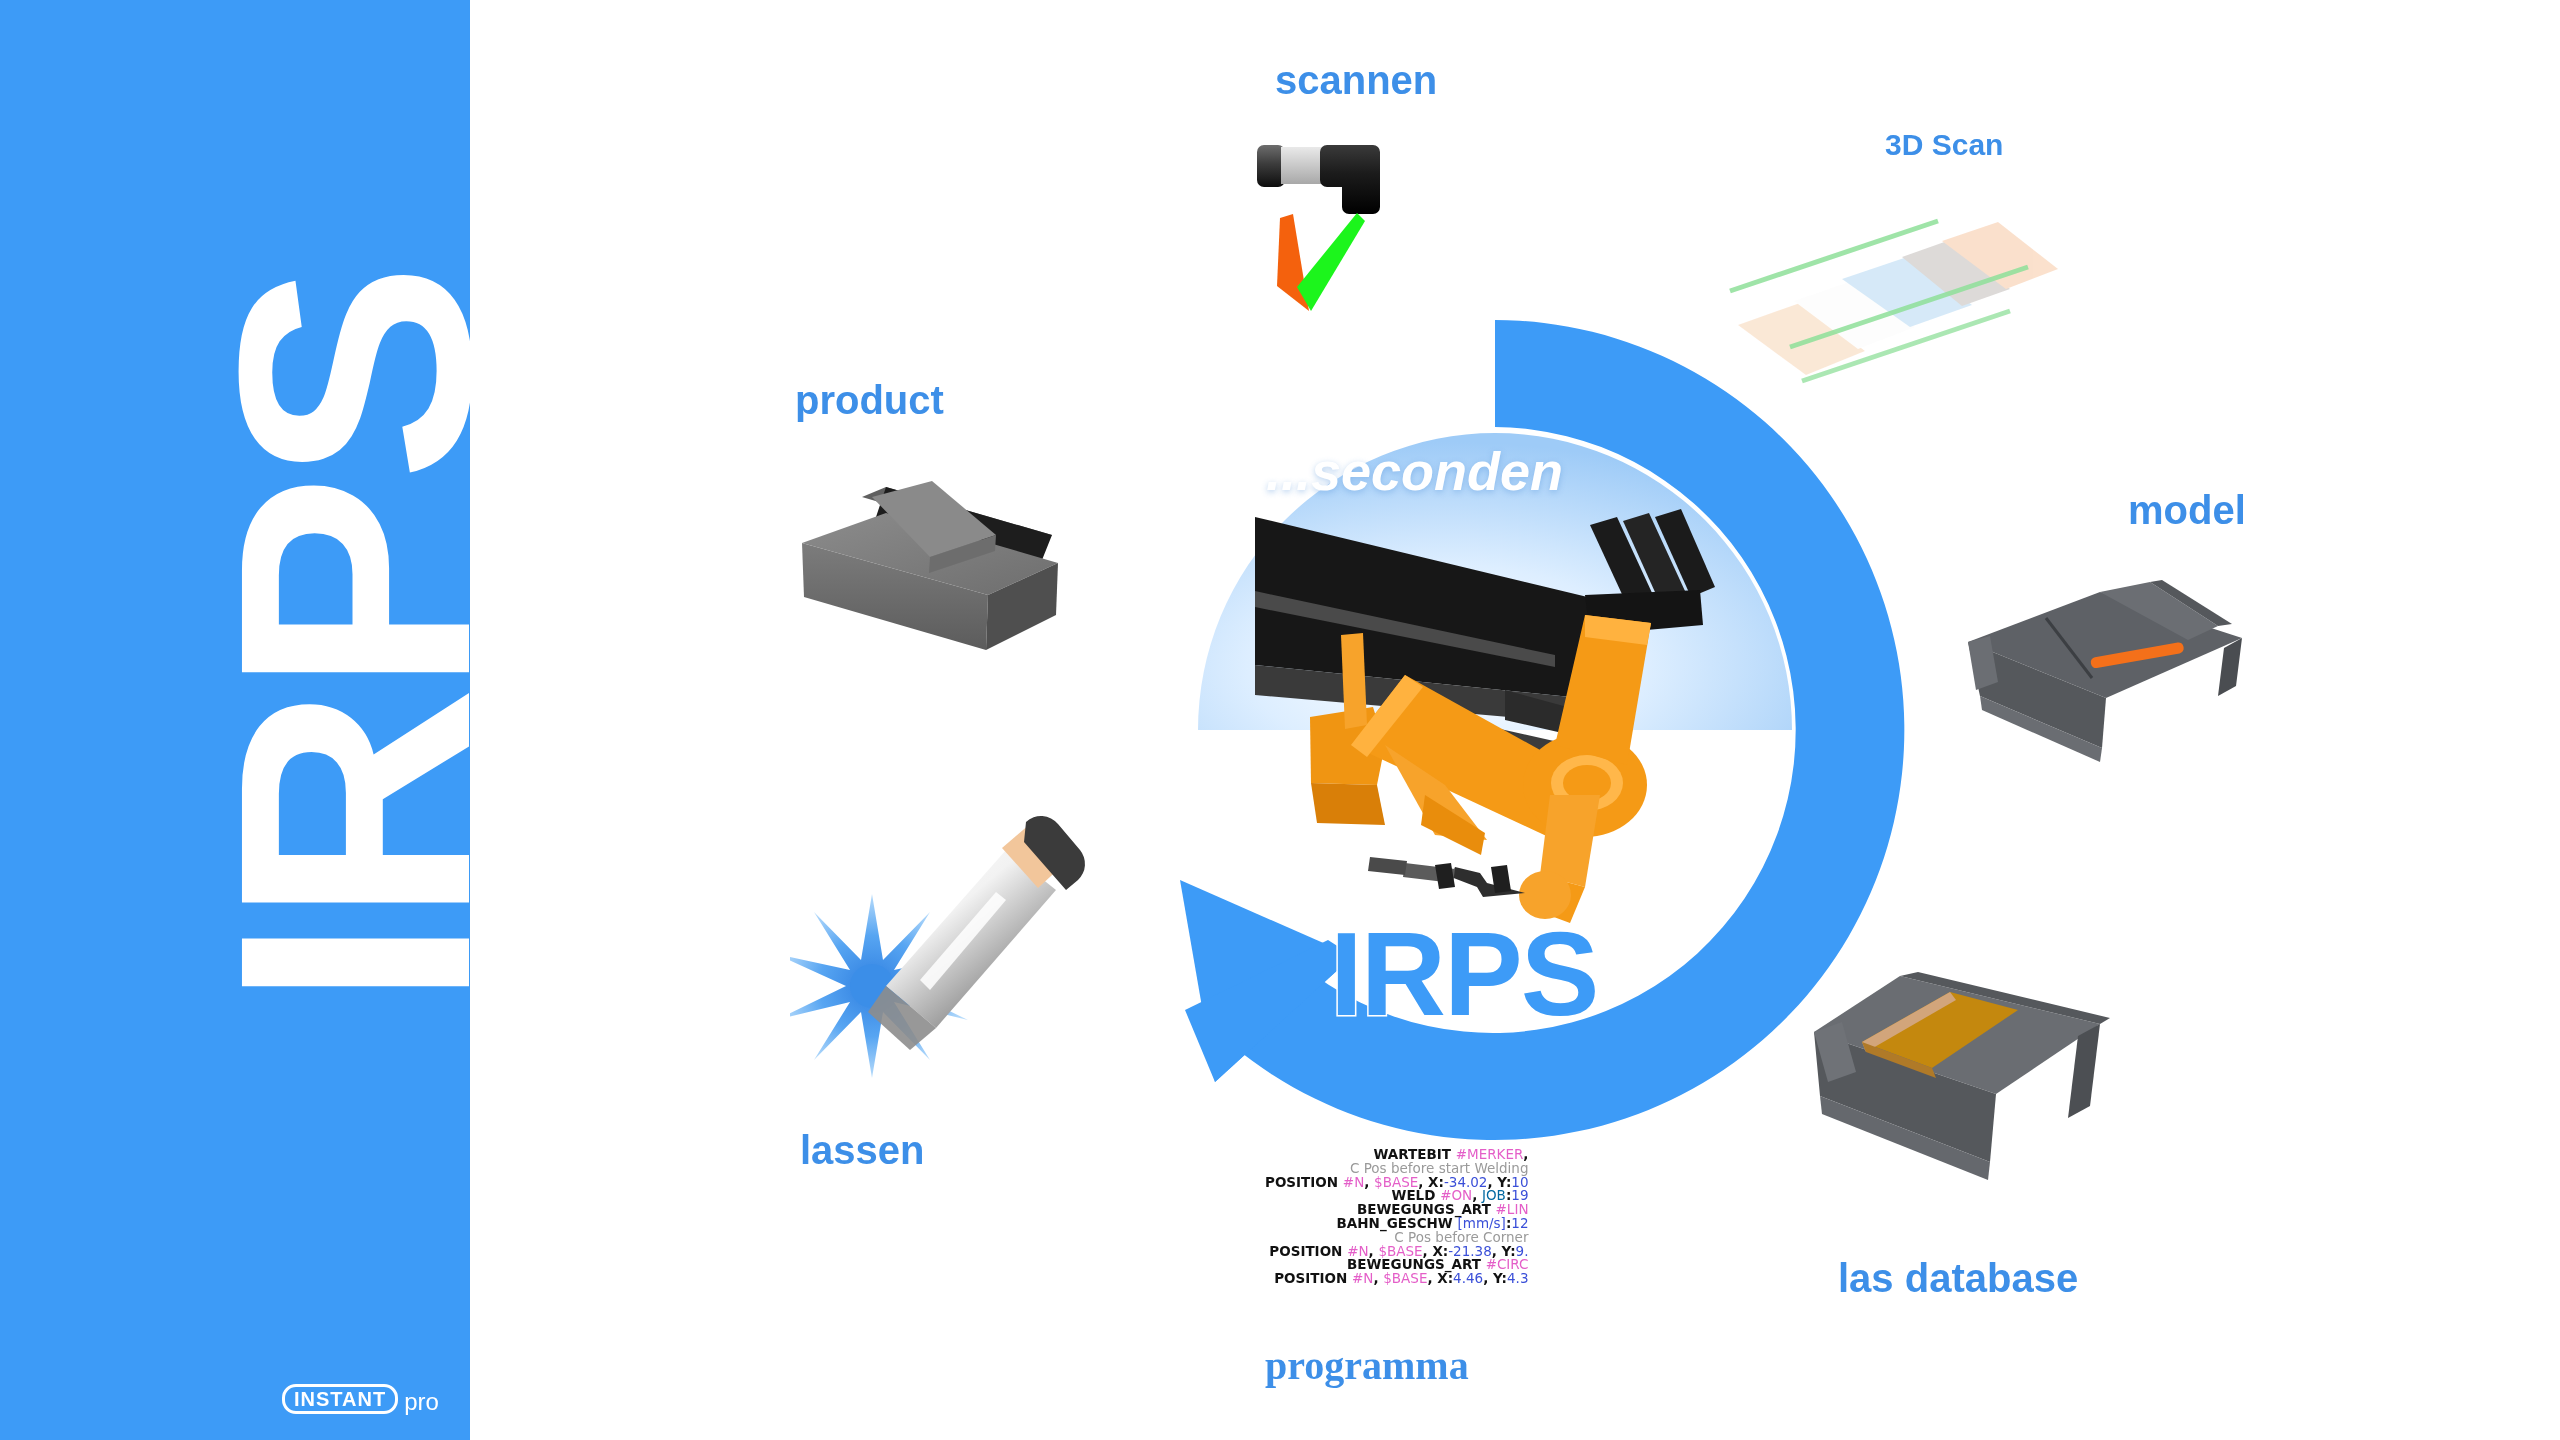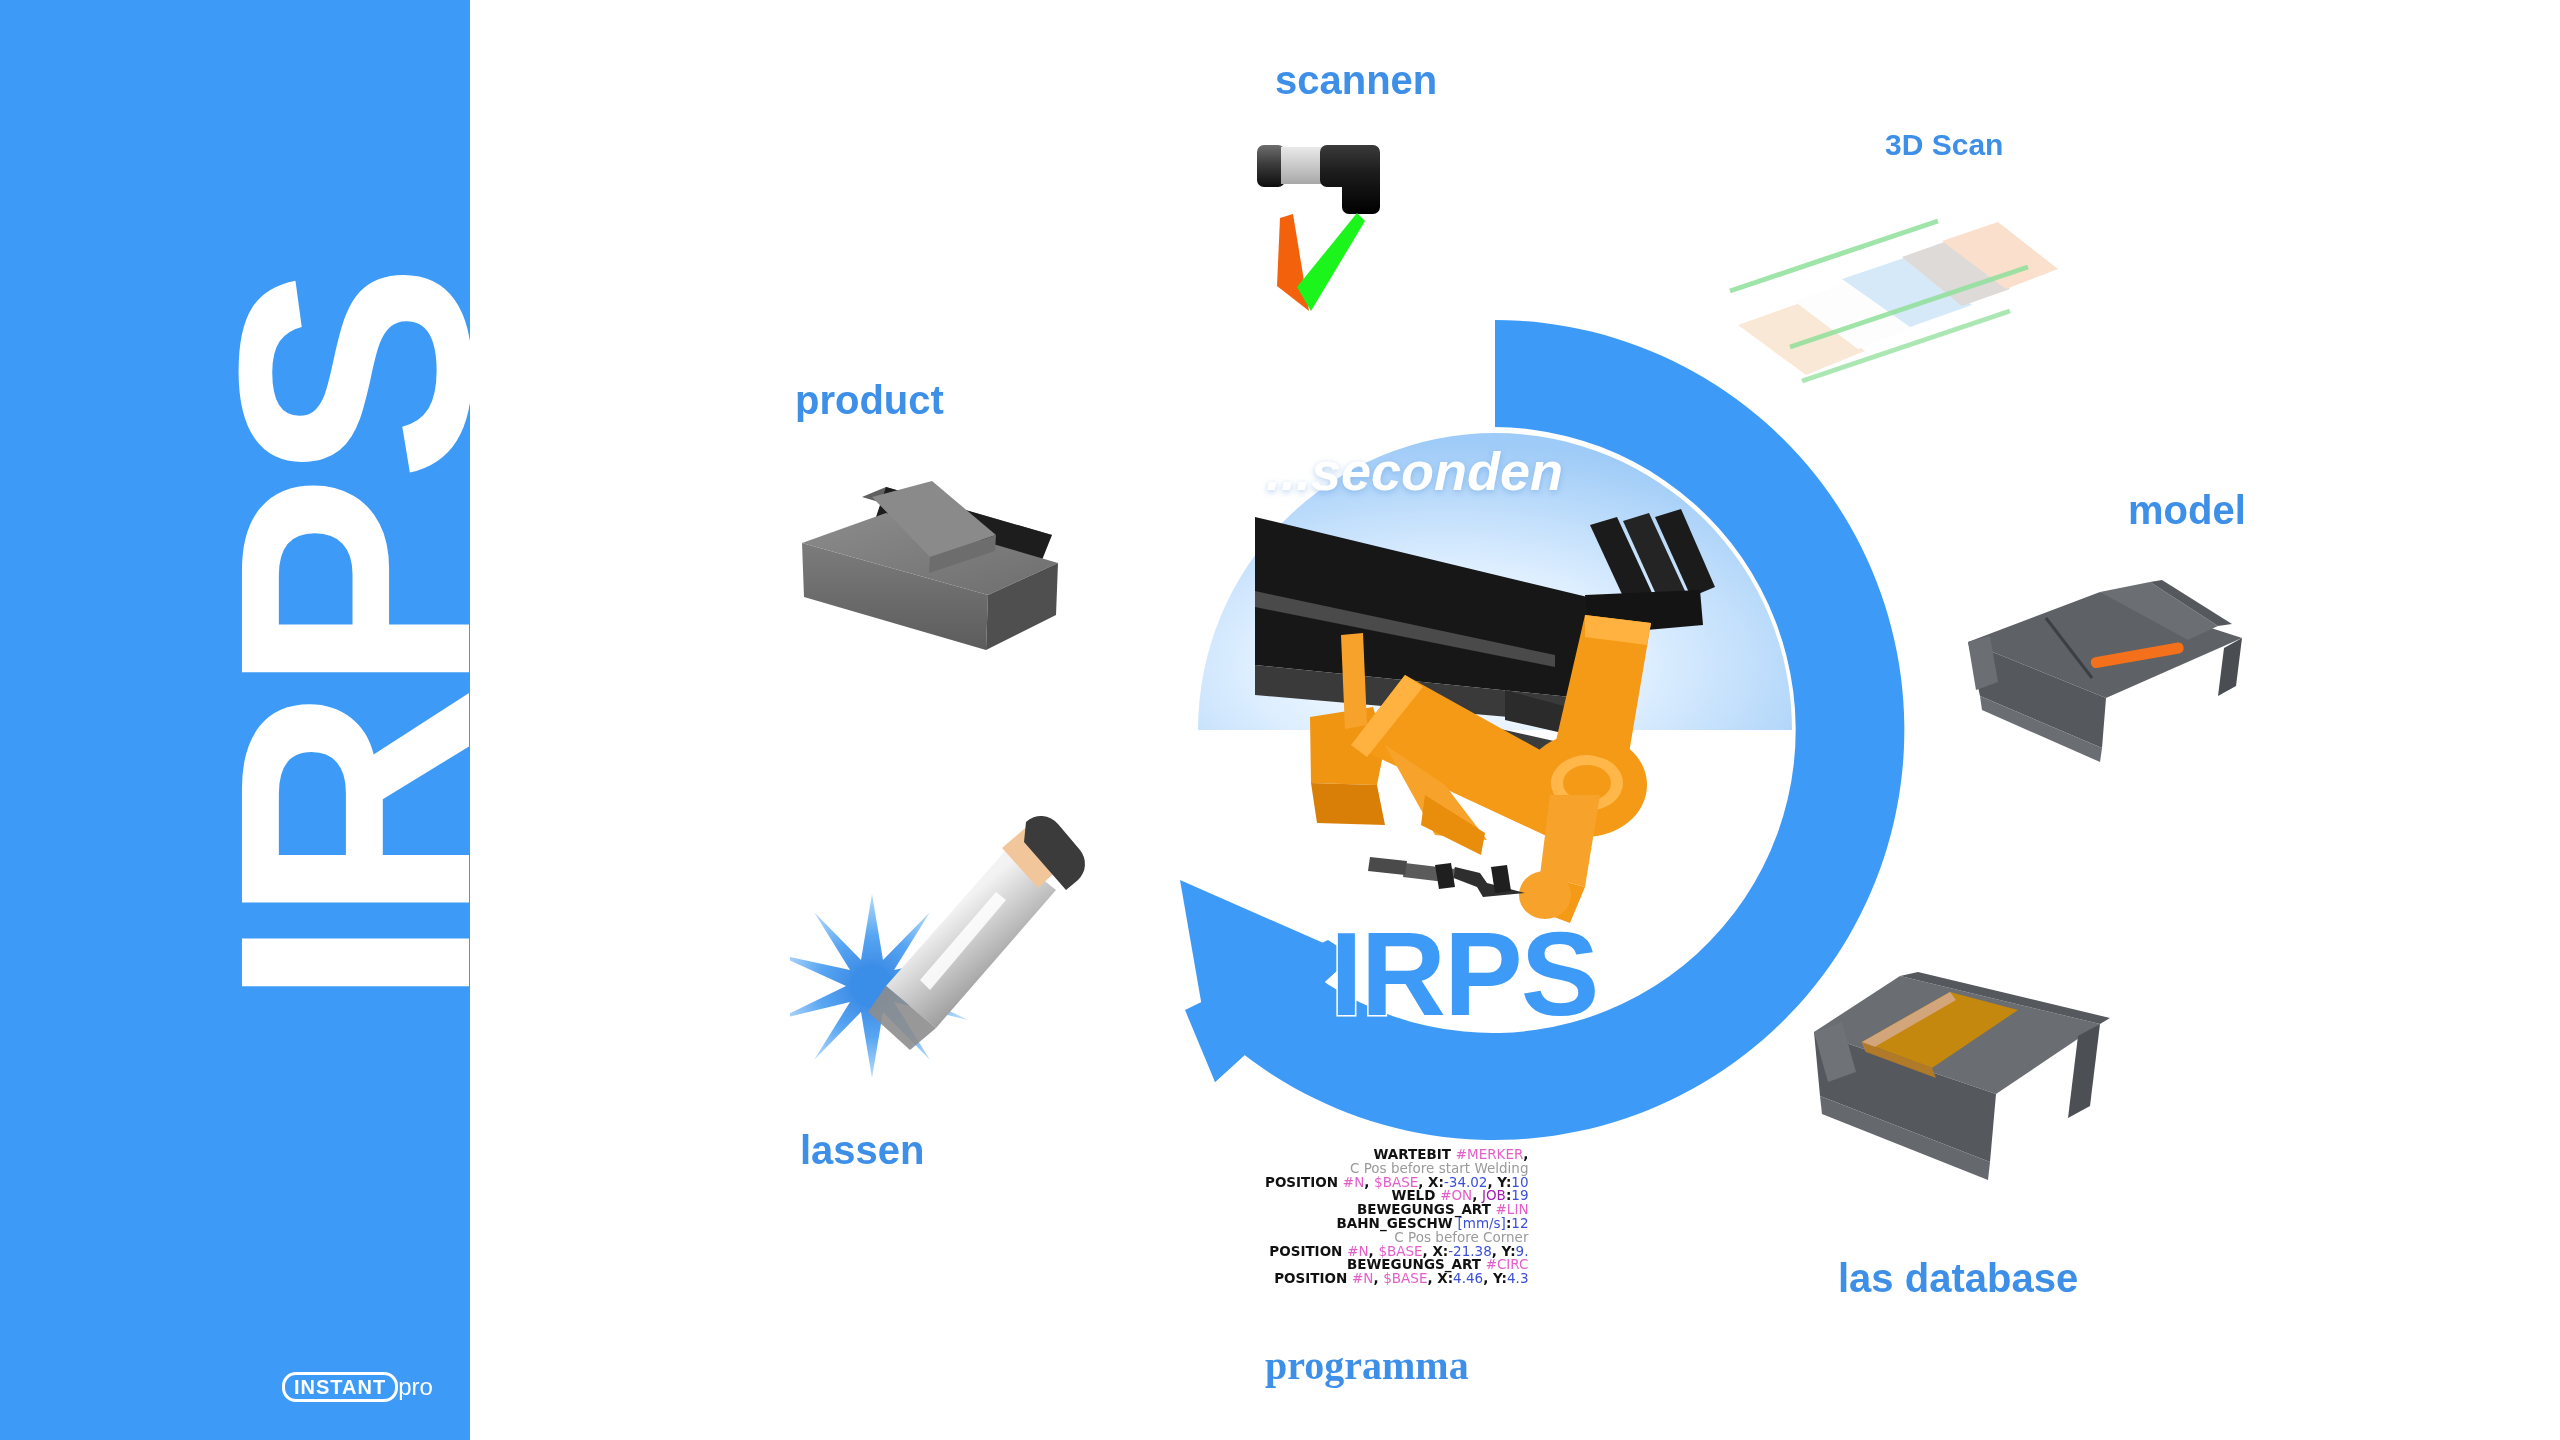--- a/index.html
+++ b/index.html
@@ -36,23 +36,24 @@
     font-weight: bold;
     font-size: 330px;
     letter-spacing: -8px;
     line-height: 1;
     white-space: nowrap;
     font-family: "Liberation Sans", sans-serif;
   }
   #sidebar-logo {
     position: absolute;
     left: 282px;
-    bottom: 38px;
+    bottom: 26px;
     display: flex;
-    align-items: center;
+    align-items: flex-end;
+    gap: 6px;
   }
   #logo-pill {
     border: 3px solid #ffffff;
     border-radius: 14px;
     padding: 2px 9px 1px 9px;
     color: #ffffff;
     font-weight: bold;
     font-size: 20px;
     letter-spacing: 1px;
     line-height: 1.05;
@@ -136,21 +137,21 @@
     font-size: 13.5px;
     line-height: 13.8px;
     white-space: nowrap;
     color: #111111;
     text-align: right;
   }
   #code .ln { display: block; }
   .kw   { color: #111111; font-weight: bold; }
   .cmt  { color: #9a9a9a; font-weight: normal; margin-left: 36px; }
   .mag  { color: #e45ec8; }
-  .grn  { color: #a21caf; }
+  .grn  { color: #0369a1; }
   .blu  { color: #3a4fd8; }
 </style>
 </head>
 <body>
 
 <div id="stage">
 
   <div id="sidebar">
     <div id="sidebar-irps">IRPS</div>
     <div id="sidebar-logo">

